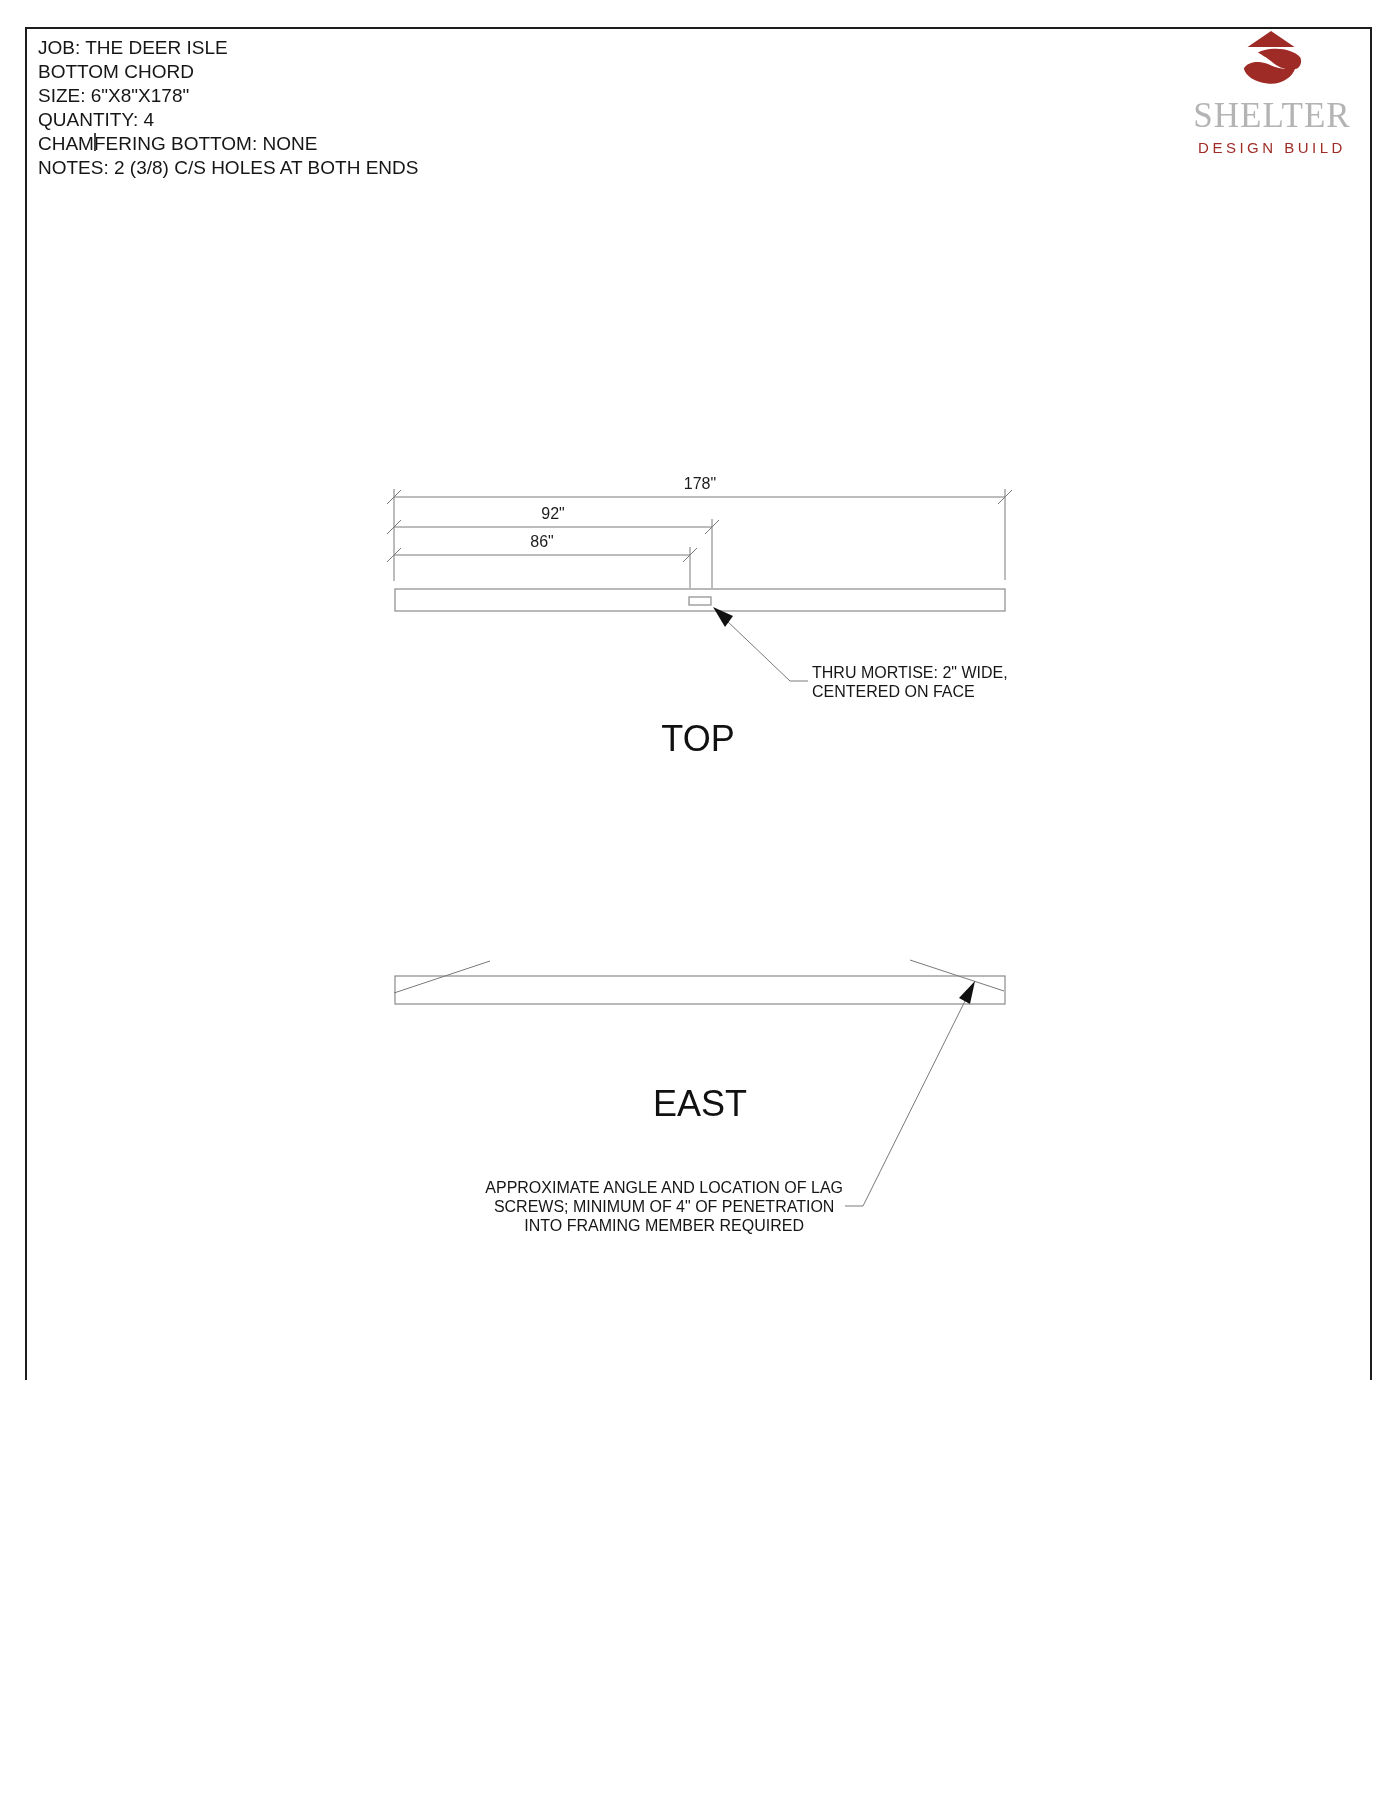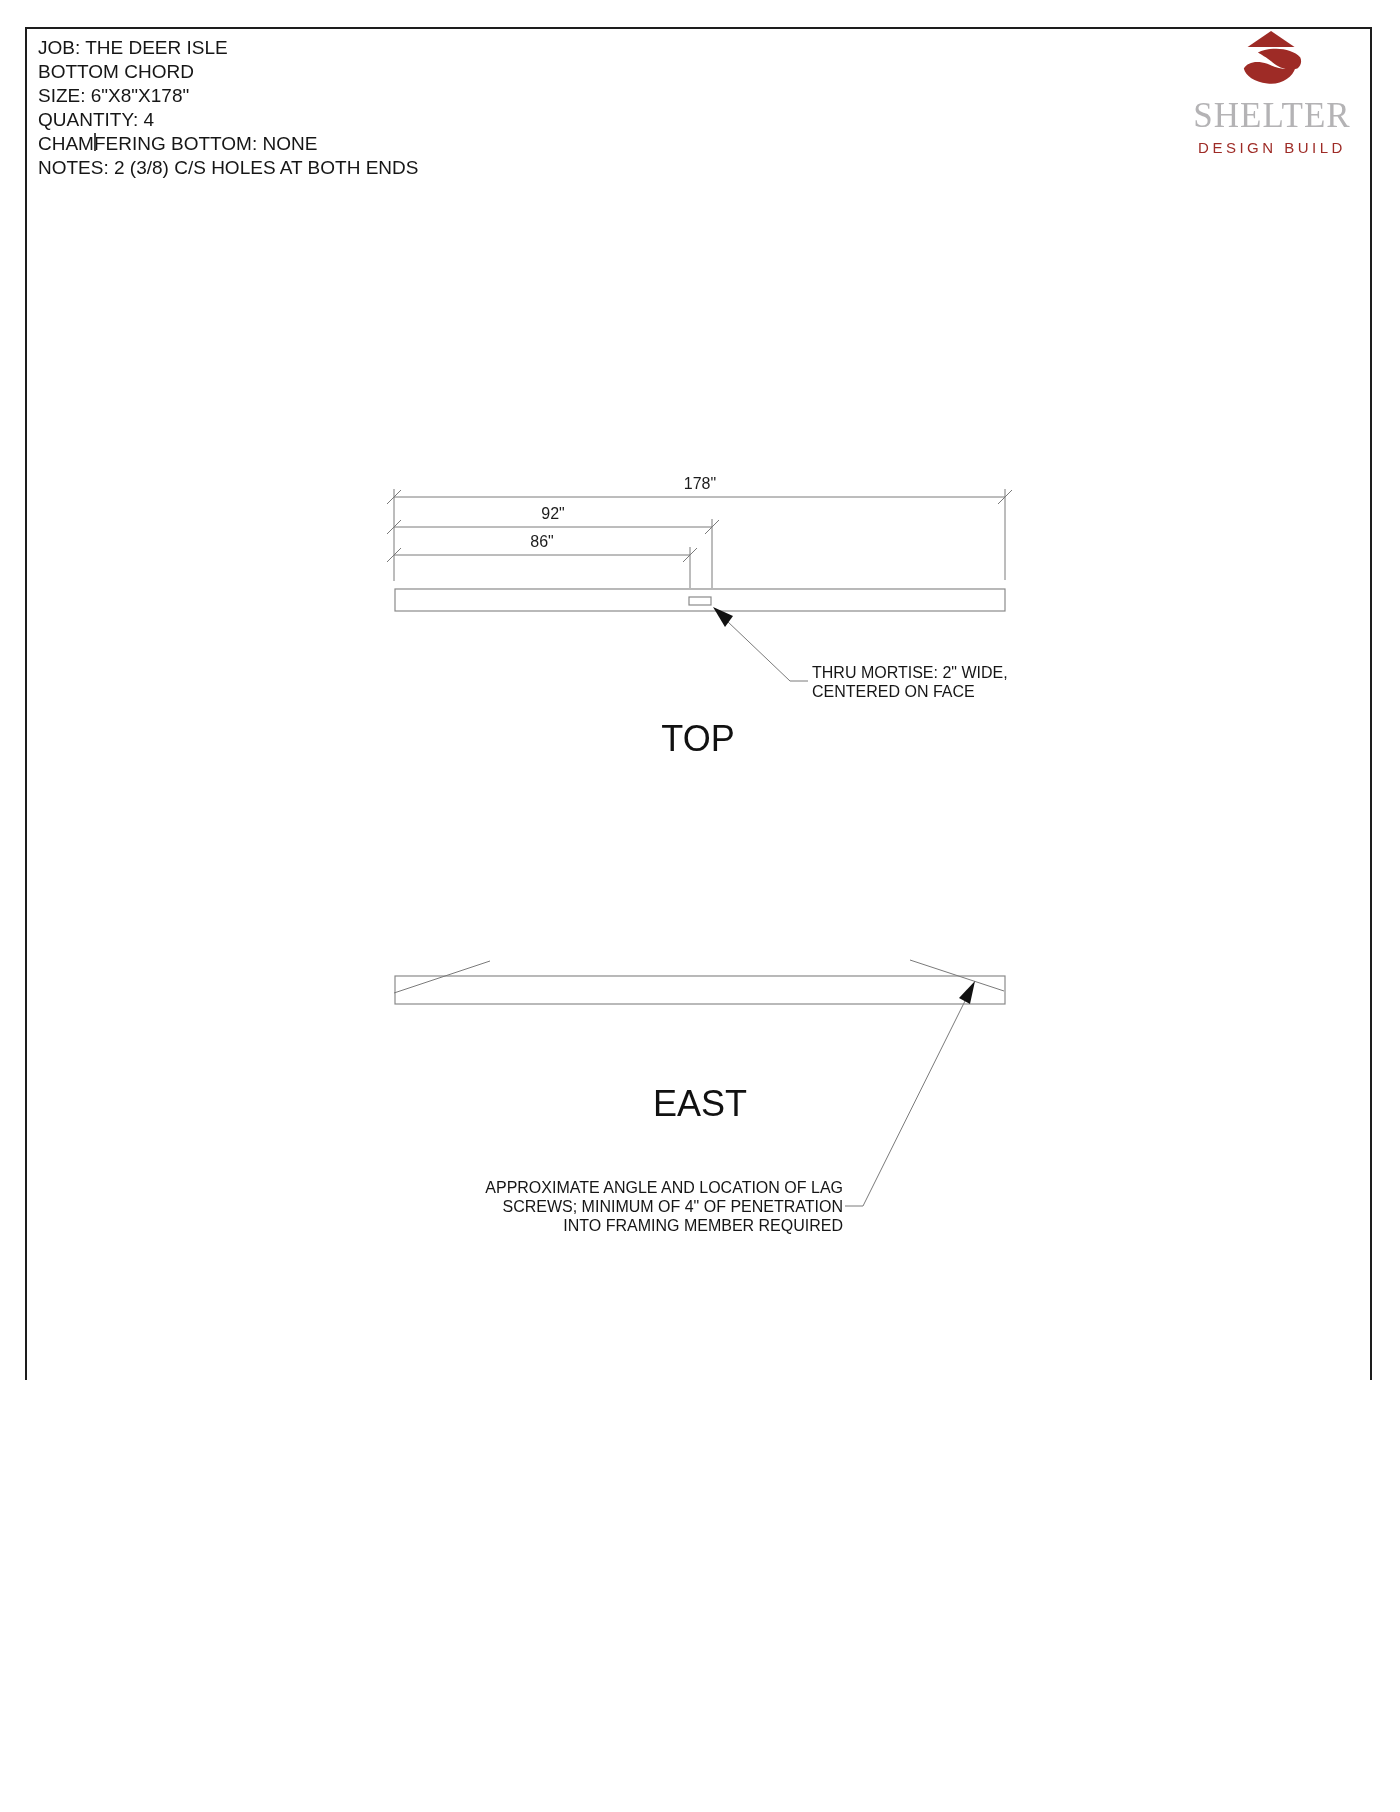--- a/index.html
+++ b/index.html
@@ -73,21 +73,21 @@
     color:#111111;
     white-space:nowrap;
   }
   .note{
     position:absolute;
     font-size:16px;
     line-height:19px;
     color:#161616;
     white-space:nowrap;
   }
-  .note.right{text-align:right;}
+  .note.right{text-align:center;}
 </style>
 </head>
 <body>
 
 <div class="page">
 
   <div class="border-frame"></div>
 
   <div class="header-block">
     <div>JOB: THE DEER ISLE</div>

